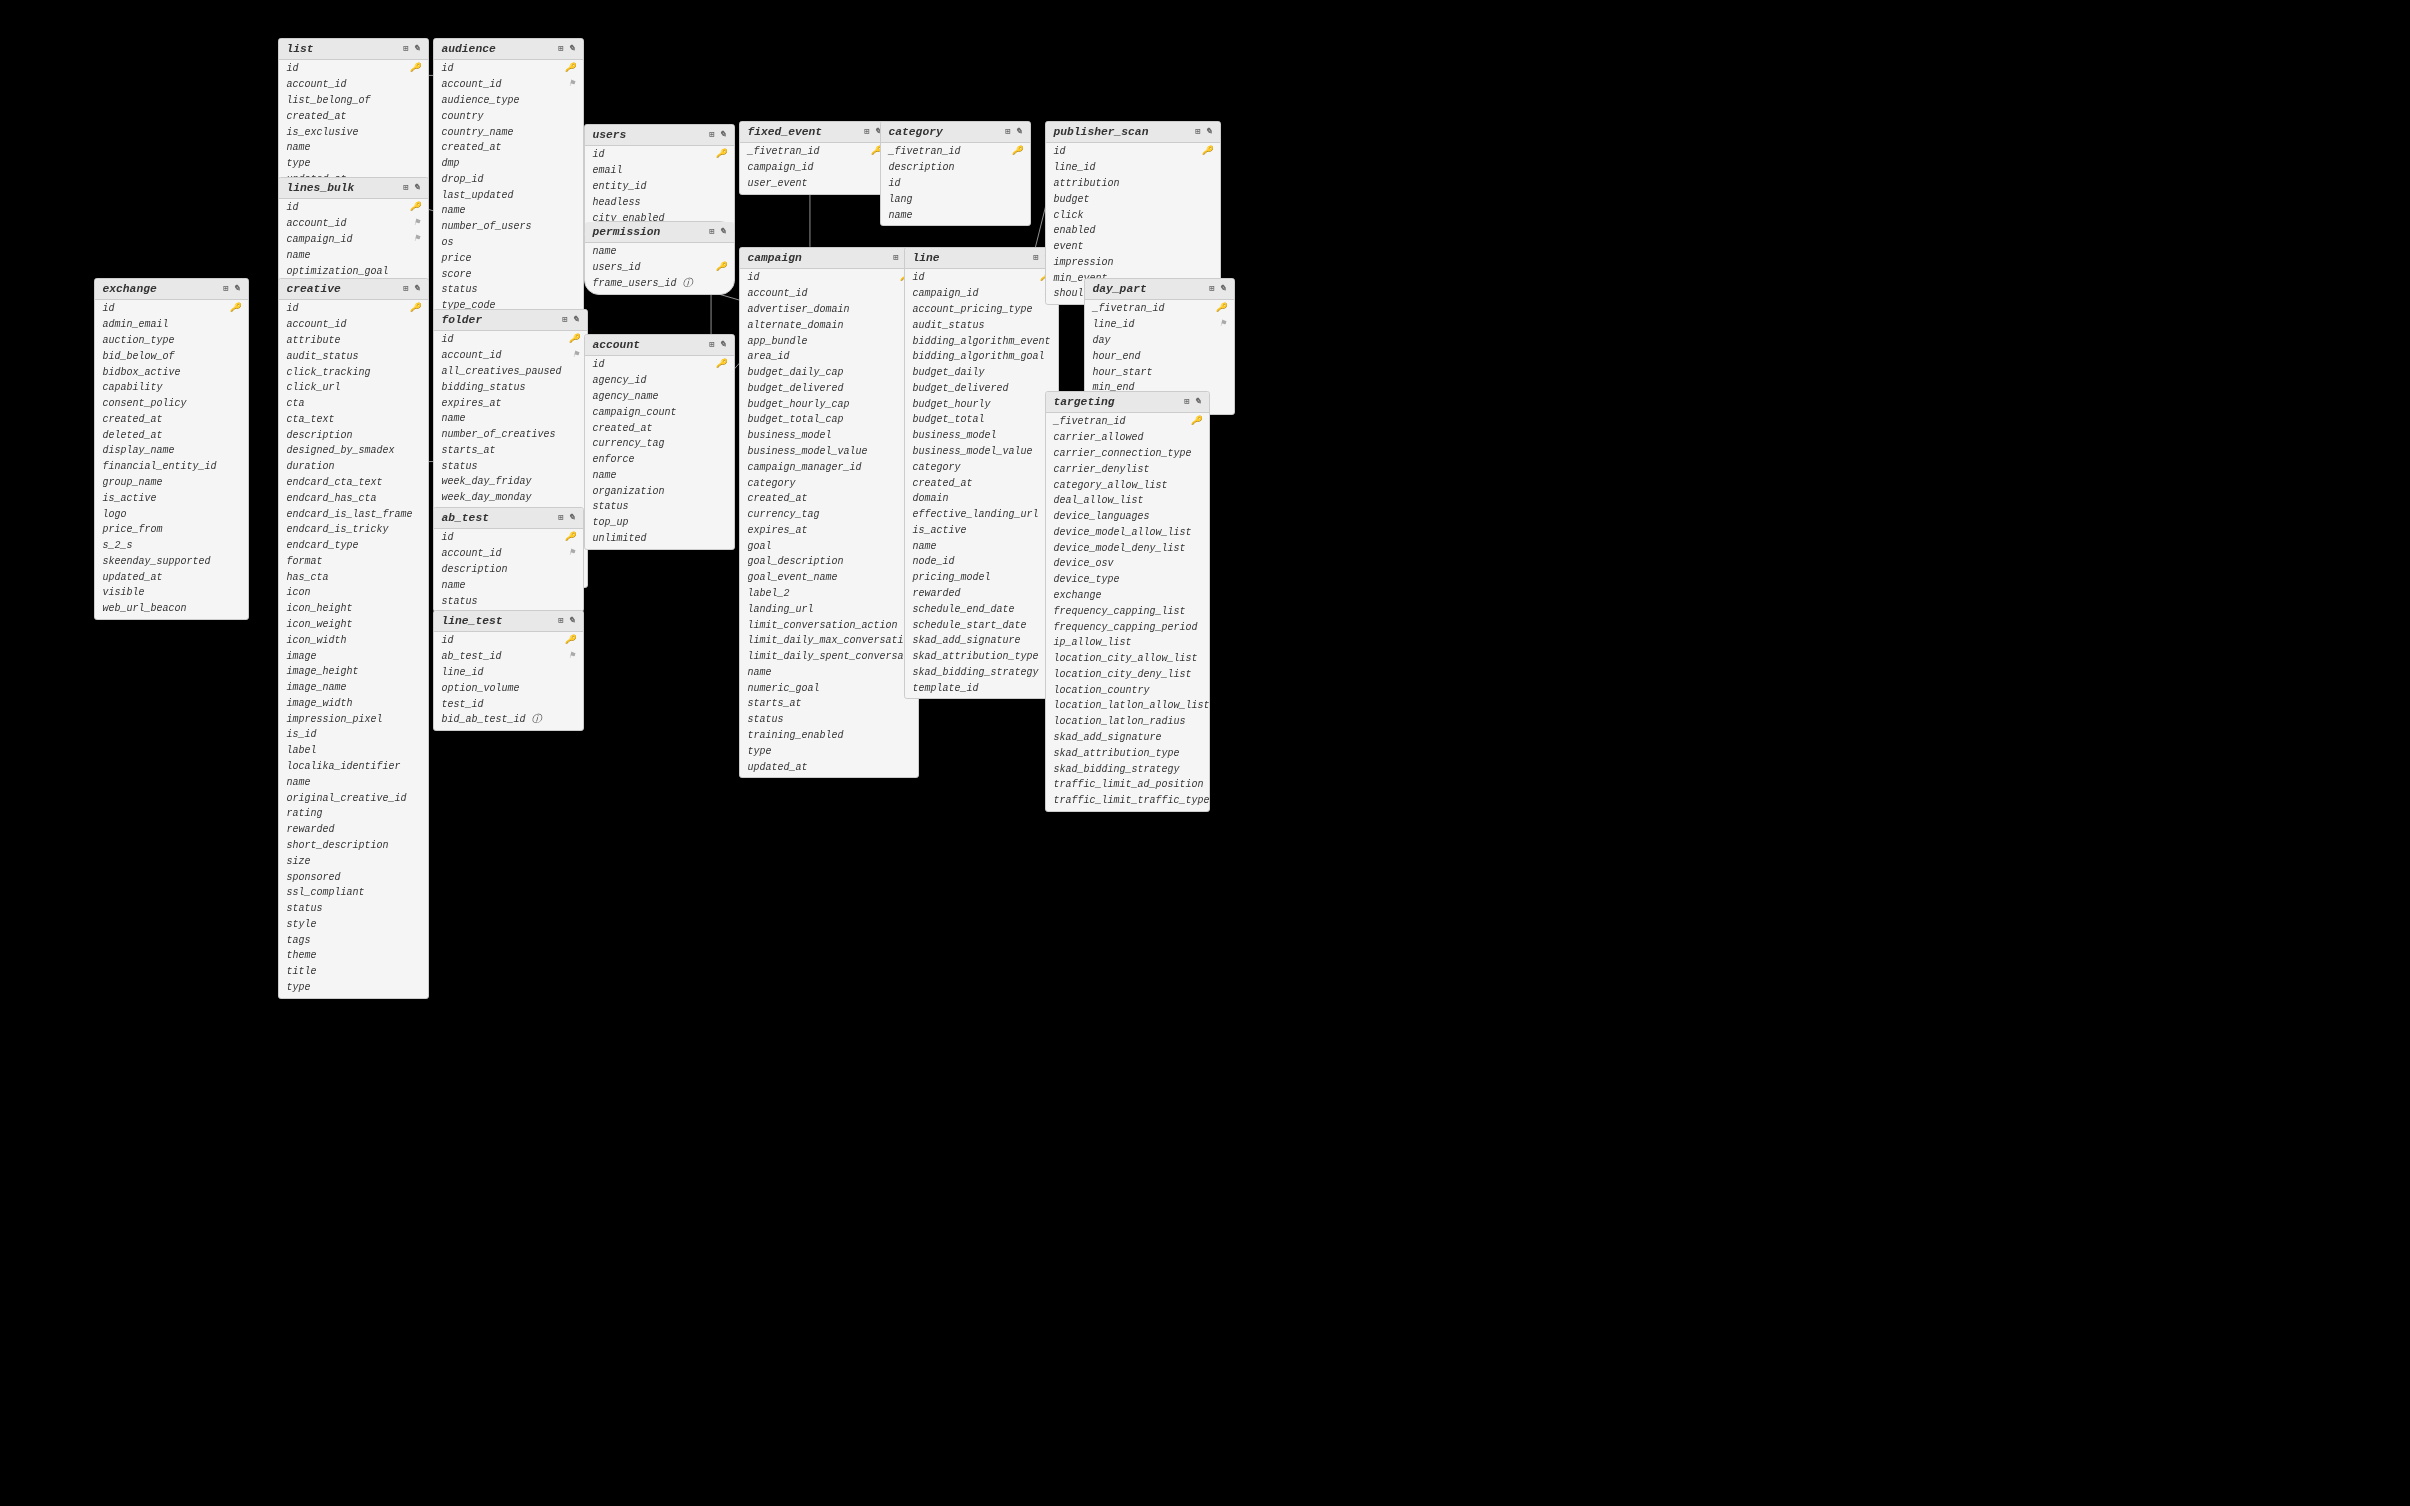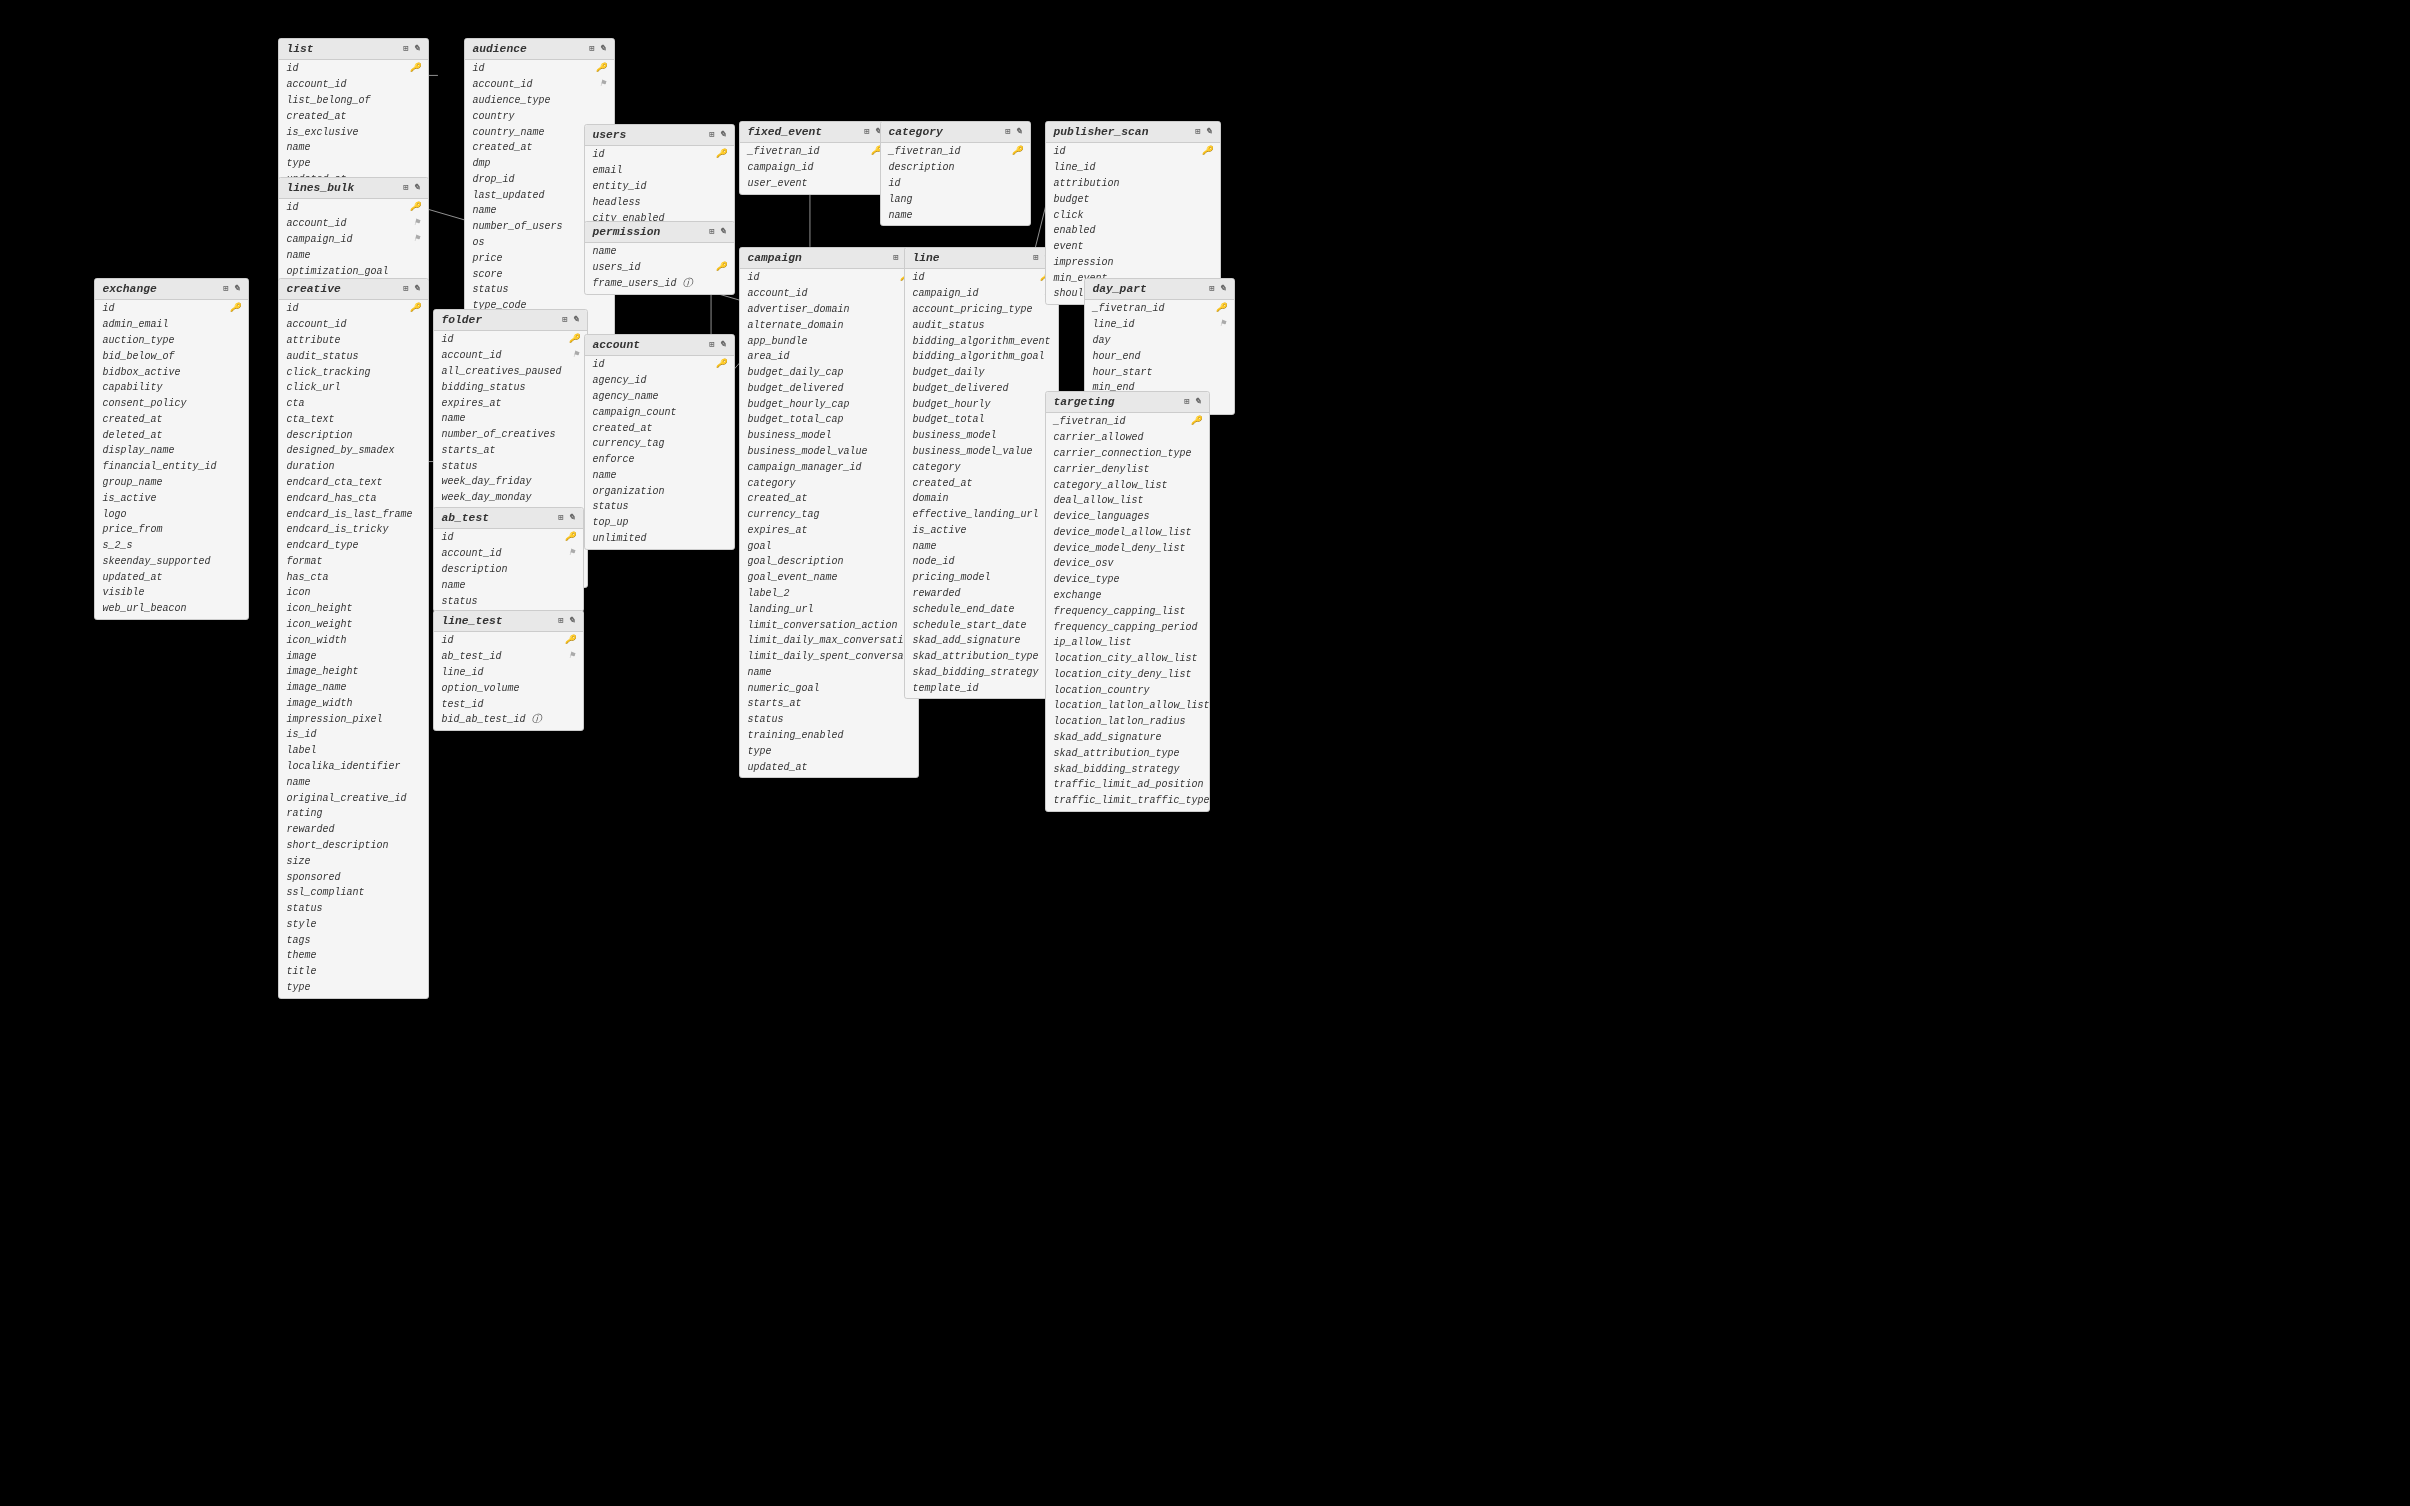--- a/index.html
+++ b/index.html
@@ -241,21 +241,21 @@
       <div class="db-field">ssl_compliant</div>
       <div class="db-field">status</div>
       <div class="db-field">style</div>
       <div class="db-field">tags</div>
       <div class="db-field">theme</div>
       <div class="db-field">title</div>
       <div class="db-field">type</div>
     </div>
   </div>
 
-  <div class="db-table" style="left:433px; top:38px; width:146px;margin-left:31px;">
+  <div class="db-table" style="left:433px; top:38px; width:146px;">
     <div class="db-table-header">
       <span>audience</span>
       <span class="icons">⊞ ✎</span>
     </div>
     <div class="db-table-body">
       <div class="db-field key-field">
           <span>id</span>
           <span class="key-icon">🔑</span>
         </div>
       <div class="db-field">
@@ -366,21 +366,21 @@
         </div>
       <div class="db-field">email</div>
       <div class="db-field">entity_id</div>
       <div class="db-field">headless</div>
       <div class="db-field">city_enabled</div>
       <div class="db-field">name</div>
       <div class="db-field">type</div>
     </div>
   </div>
 
-  <div class="db-table" style="left:584px; top:221px; width:146px;">
+  <div class="db-table" style="left:584px; top:221px; width:146px;border-radius:15px;">
     <div class="db-table-header">
       <span>permission</span>
       <span class="icons">⊞ ✎</span>
     </div>
     <div class="db-table-body">
       <div class="db-field">name</div>
       <div class="db-field">
           <span>users_id</span>
           <span class="key-icon">🔑</span>
         </div>

